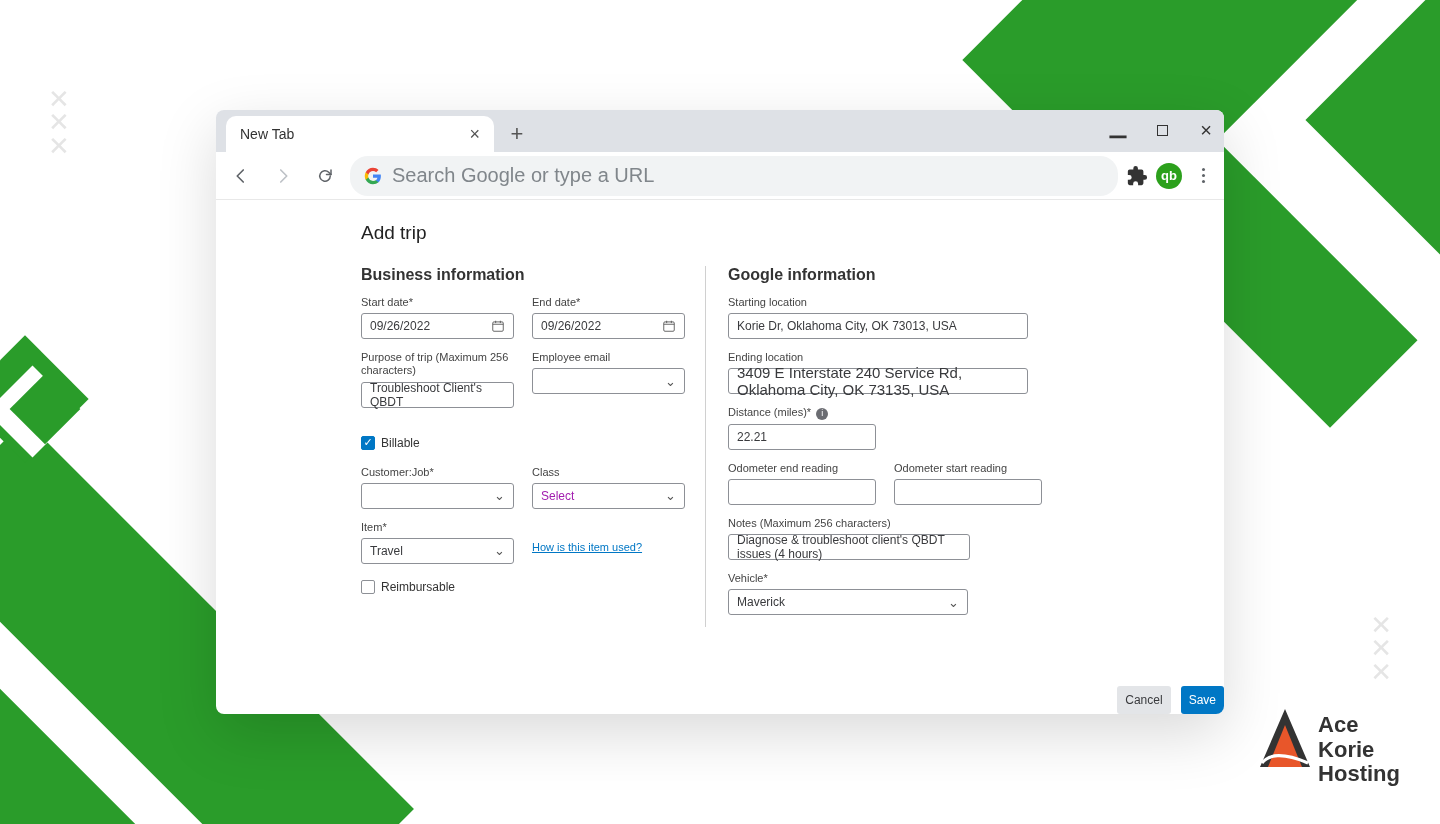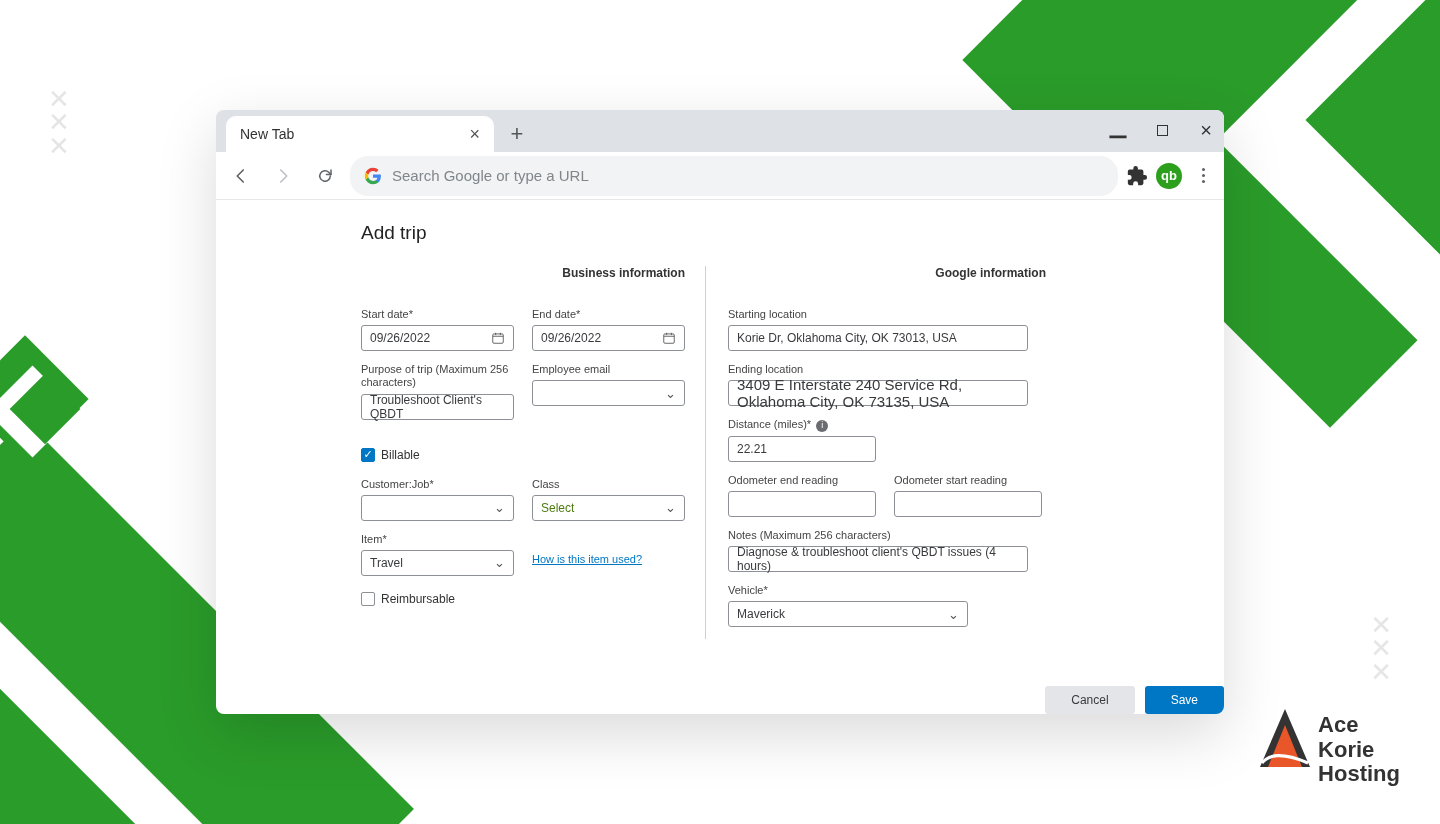--- a/index.html
+++ b/index.html
@@ -64,54 +64,54 @@
   .new-tab { width: 30px; height: 30px; display:flex; align-items:center; justify-content:center; font-size:22px; color:#555; margin-left:8px; margin-bottom:3px; cursor:pointer;}
   .win-controls { position:absolute; right:6px; top:8px; display:flex; gap:20px; }
   .win-btn { width:24px; height:24px; display:flex; align-items:center; justify-content:center; cursor:pointer; font-size:18px; color:#333;}
   .win-btn.close { font-size:20px; }
   .win-btn .sq { width:11px; height:11px; border:1.5px solid #333; }
 
   .addr-row { height: 48px; display:flex; align-items:center; padding:0 8px; gap:8px; border-bottom:1px solid #e8e8e8;}
   .nav-btn { width:34px; height:34px; border-radius:50%; display:flex; align-items:center; justify-content:center; cursor:pointer; color:#5f6368;}
   .nav-btn.disabled { color:#bdc1c6; }
   .nav-btn svg { width:18px; height:18px; }
-  .omnibox { flex:1; height:40px; background:#f1f3f4; border-radius:18px; display:flex; align-items:center; padding:13px 14px; gap:10px; color:#80868b; font-size:15px;}
+  .omnibox { flex:1; height:40px; background:#f1f3f4; border-radius:18px; display:flex; align-items:center; padding:13px 14px; gap:10px; color:#80868b; font-size:20px;}
   .g-icon { width:18px; height:18px; }
   .ext-icon { width:22px; height:22px; cursor:pointer; }
   .qb-icon { width:26px; height:26px; border-radius:50%; background:#2ca01c; color:#fff; display:flex; align-items:center; justify-content:center; font-weight:700; font-size:13px; cursor:pointer;}
   .kebab { width:26px; display:flex; flex-direction:column; align-items:center; gap:3px; cursor:pointer;}
   .kebab span { width:3px; height:3px; background:#5f6368; border-radius:50%; }
 
   
   .page { padding: 22px 145px 20px 145px; height: calc(100% - 90px); position:relative; font-size: 12px; color:#333;}
   .page-title { font-size: 19px; font-weight:500; color:#222; margin-bottom: 22px;}
   .cols { display:flex; }
   .col-l { width: 345px; padding-right: 20px; border-right:1px solid #d0d0d0; }
   .col-r { width: 340px; padding-left: 22px; }
-  .section-h { font-weight:700; font-size:12px; margin-bottom: 28px; text-align: right; }
+  .section-h { font-weight:700; font-size:16px; margin-bottom: 12px; }
   .row2 { display:flex; gap:18px; }
   .field { margin-bottom: 12px; }
   .field.half { flex:1; }
   .lbl { font-size:11px; color:#444; display:block; margin-bottom:4px; line-height:1.2;}
   .inp, .sel {
     width:100%; height:26px; border:1px solid #8d9096; border-radius:3px;
     padding: 0 8px; font-size:12px; background:#fff; display:flex; align-items:center;
     justify-content:space-between; color:#393a3d;
   }
   .inp .cal { width:14px; height:14px; }
   .sel .chev { font-size:13px; color:#555; }
   .check-row { display:flex; align-items:center; gap:6px; margin: 16px 0 16px 0; font-size:12px;}
   .chk { width:14px; height:14px; border-radius:2px; display:flex; align-items:center; justify-content:center; font-size:11px; color:#fff;}
   .chk.checked { background:#0077c5; border:1px solid #0077c5; }
   .chk.unchecked { border:1px solid #8d9096; background:#fff;}
   .link { color:#0077c5; font-size:11px; margin-top:20px; display:block;}
   .info-dot { display:inline-flex; width:12px; height:12px; border-radius:50%; background:#6b6c72; color:#fff; font-size:9px; align-items:center; justify-content:center; margin-left:2px;}
 
   .actions { position:absolute; right:0; bottom:0; display:flex; gap:10px; padding-right: 0px;}
-  .btn { height:28px; padding:0 26px; border-radius:3px; font-size:12px; display:flex; align-items:center; cursor:pointer; border:none;}
+  .btn { height:28px; padding:0 8px; border-radius:3px; font-size:12px; display:flex; align-items:center; cursor:pointer; border:none;}
   .btn.cancel { background:#e3e5e8; color:#393a3d; }
   .btn.save { background:#0077c5; color:#fff; font-weight:500;}
 
   
   .ach-logo { position:absolute; bottom:38px; right:40px; display:flex; align-items:flex-start; gap:6px; z-index:5;}
   .ach-mark { width:54px; height:62px; position:relative; }
   .ach-text { font-size:22px; font-weight:700; color:#333; line-height:1.1; margin-top:6px;}
 </style>
 </head>
 <body>
@@ -247,21 +247,21 @@
           <div class="field half">
             <span class="lbl">Customer:Job*</span>
             <div class="sel">
               <span></span>
               <span class="chev">⌄</span>
             </div>
           </div>
           <div class="field half">
             <span class="lbl">Class</span>
             <div class="sel">
-              <span style="color:#4d7c0f">Select</span>
+              <span style="color:#a21caf">Select</span>
               <span class="chev">⌄</span>
             </div>
           </div>
         </div>
 
         <div class="row2">
           <div class="field half">
             <span class="lbl">Item*</span>
             <div class="sel">
               <span>Travel</span>
@@ -316,21 +316,21 @@
           <div class="field half" style="max-width:148px">
             <span class="lbl">Odometer start reading</span>
             <div class="inp">
               <span></span>
             </div>
           </div>
         </div>
 
         <div class="field">
           <span class="lbl">Notes (Maximum 256 characters)</span>
-          <div class="inp" style="width:300px">
+          <div class="inp" style="width:242px">
             <span>Diagnose &amp; troubleshoot client's QBDT issues (4 hours)</span>
           </div>
         </div>
 
         <div class="field">
           <span class="lbl">Vehicle*</span>
           <div class="sel" style="width:240px">
             <span>Maverick</span>
             <span class="chev">⌄</span>
           </div>

